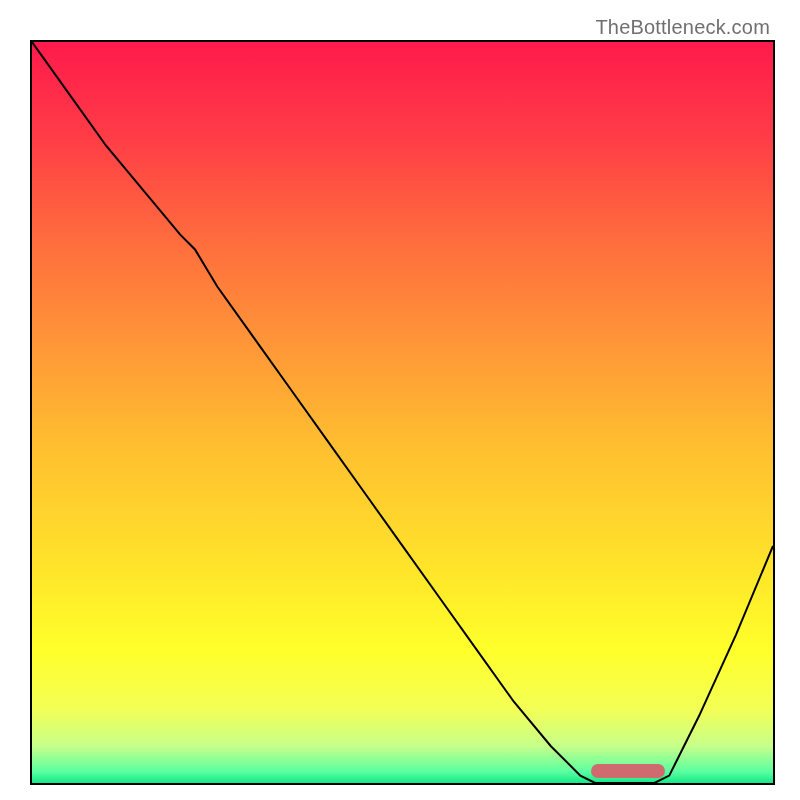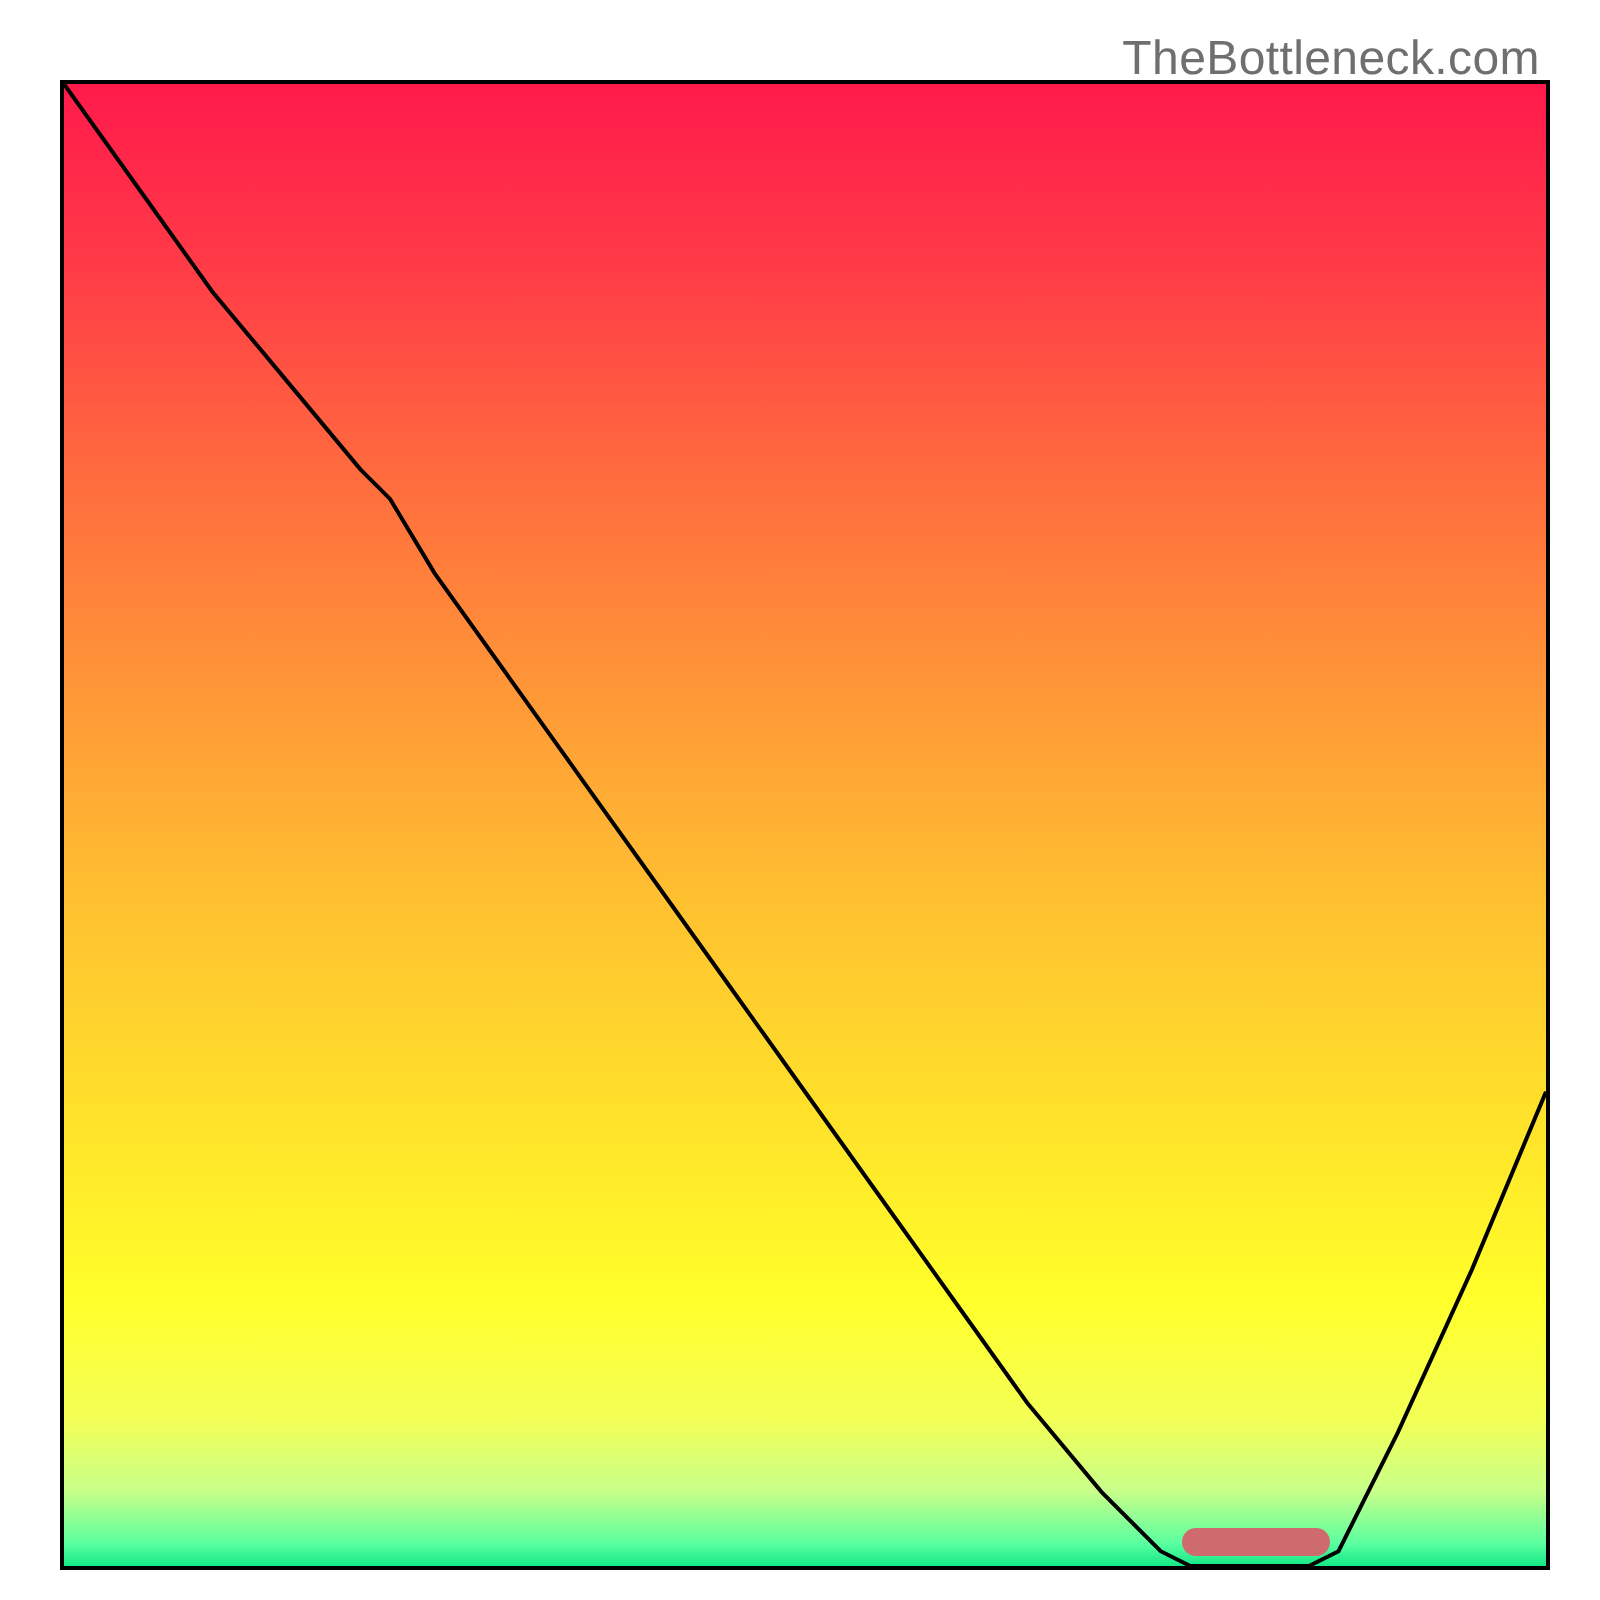--- a/index.html
+++ b/index.html
@@ -37,21 +37,21 @@
     position: absolute;
     inset: 0;
     width: 100%;
     height: 100%;
   }
   .watermark {
     position: absolute;
     top: 6px;
     right: 20px;
     color: #6f6f6f;
-    font-size: 24px;
+    font-size: 20px;
     letter-spacing: 0.2px;
     font-weight: 500;
   }
   .minimum-marker {
     position: absolute;
     background: #cf6a6e;
     border-radius: 7px;
     height: 14px;
   }
 </style>

